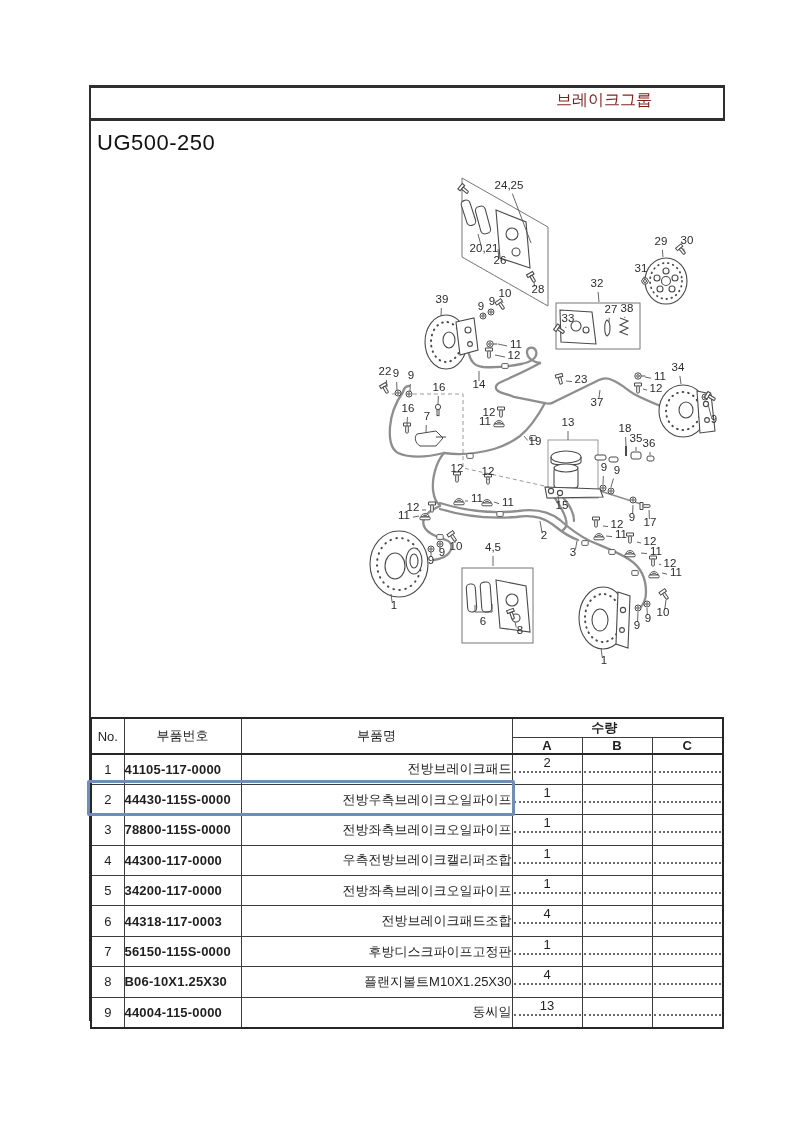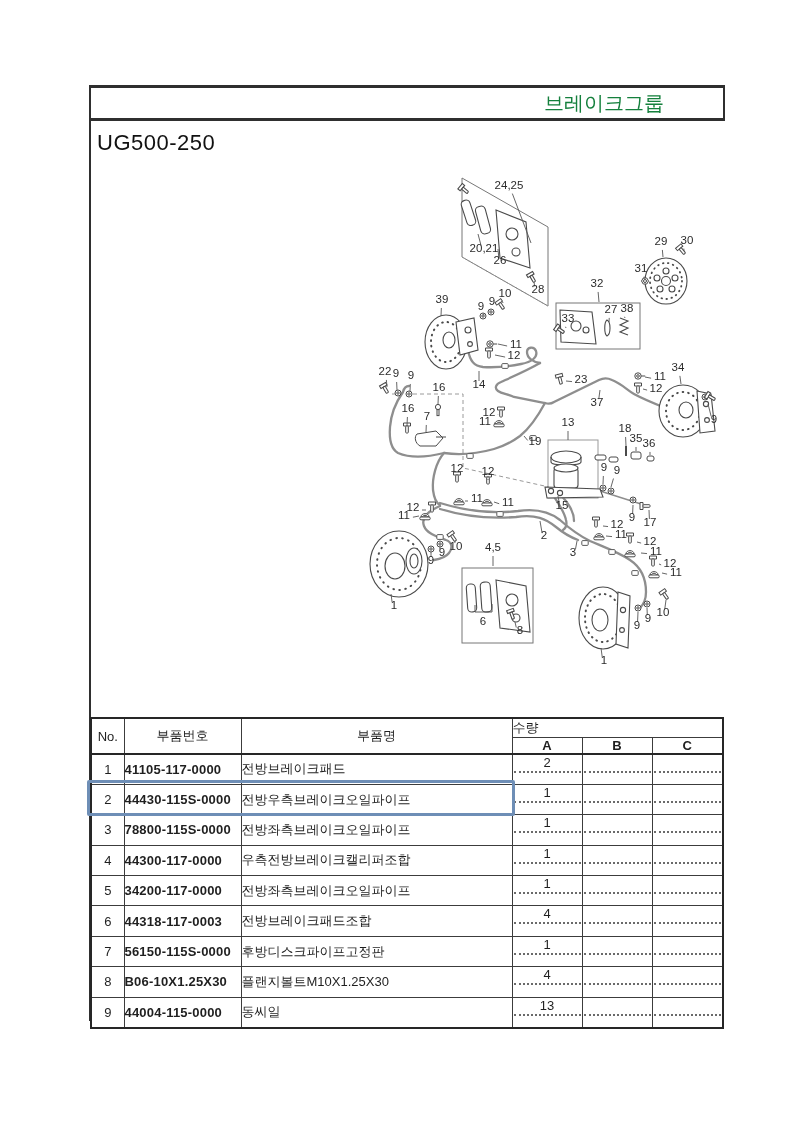--- a/index.html
+++ b/index.html
@@ -3,39 +3,39 @@
 <meta charset="utf-8">
 <style>
   html,body{margin:0;padding:0;background:#fff;}
   .page{position:relative;width:793px;height:1122px;background:#fff;
         font-family:"Liberation Sans", sans-serif;color:#1f1f1f;overflow:hidden;}
   
   .vline-left{position:absolute;left:89px;top:85px;width:2px;height:936px;background:#2f2f2f;}
   .header-box{position:absolute;left:89px;top:85px;width:634px;height:30px;
               border-top:3px solid #2f2f2f;border-bottom:3px solid #2f2f2f;border-right:2px solid #2f2f2f;}
   .header-code{position:absolute;left:8px;top:2px;font-size:22px;letter-spacing:.5px;color:#111;margin-top:40px;}
-  .header-title{position:absolute;left:405px;top:2px;width:220px;text-align:center;font-size:20px;color:#15803d;}
+  .header-title{position:absolute;left:405px;top:2px;width:220px;text-align:center;font-size:16px;color:#7f1d1d;}
   
   .diagram{position:absolute;left:0;top:0;}
   .callout{font-size:11.5px;fill:#2b2b2b;}
   
   .table-wrap{position:absolute;left:90px;top:717px;width:633px;}
   table.parts{border-collapse:collapse;table-layout:fixed;width:632px;
               border:2px solid #262626;font-size:13px;}
   table.parts th, table.parts td{border:1px solid #3c3c3c;padding:0;vertical-align:middle;}
   thead{border-bottom:2.5px solid #262626;}
   tr.h1 th{height:15px;font-weight:400;}
-  tr.h1 th.qty-span{font-weight:400;text-align:left;padding-right:26px;font-size:13px;height:14px;}
+  tr.h1 th.qty-span{font-weight:700;text-align:center;padding-right:26px;font-size:13px;height:14px;}
   tr.h2 th{height:15px;font-weight:700;}
   th.th-big{font-weight:400;}
   th.th-no{font-weight:700;}
   td{height:30.4px;box-sizing:border-box;}
   td.c-no{text-align:center;}
   td.c-pn{font-weight:700;padding-left:7px;letter-spacing:.2px;margin-top:44px;}
-  td.c-nm{padding-left:9px;}
+  td.c-nm{padding-left:9px;text-align:right;}
   td.qty{position:relative;}
   td.qty .qnum{position:absolute;top:1px;left:0;right:0;text-align:center;font-size:13px;line-height:14px;}
   td.qty .dotline{position:absolute;left:1px;right:1px;top:16px;border-top:2px dotted #6a6a6a;}
   .hl-overlay{position:absolute;border:3.5px solid #6e8eb6;border-radius:2px;
               box-sizing:border-box;pointer-events:none;}
 </style>
 </head>
 <body>
 
 <div class="page">

